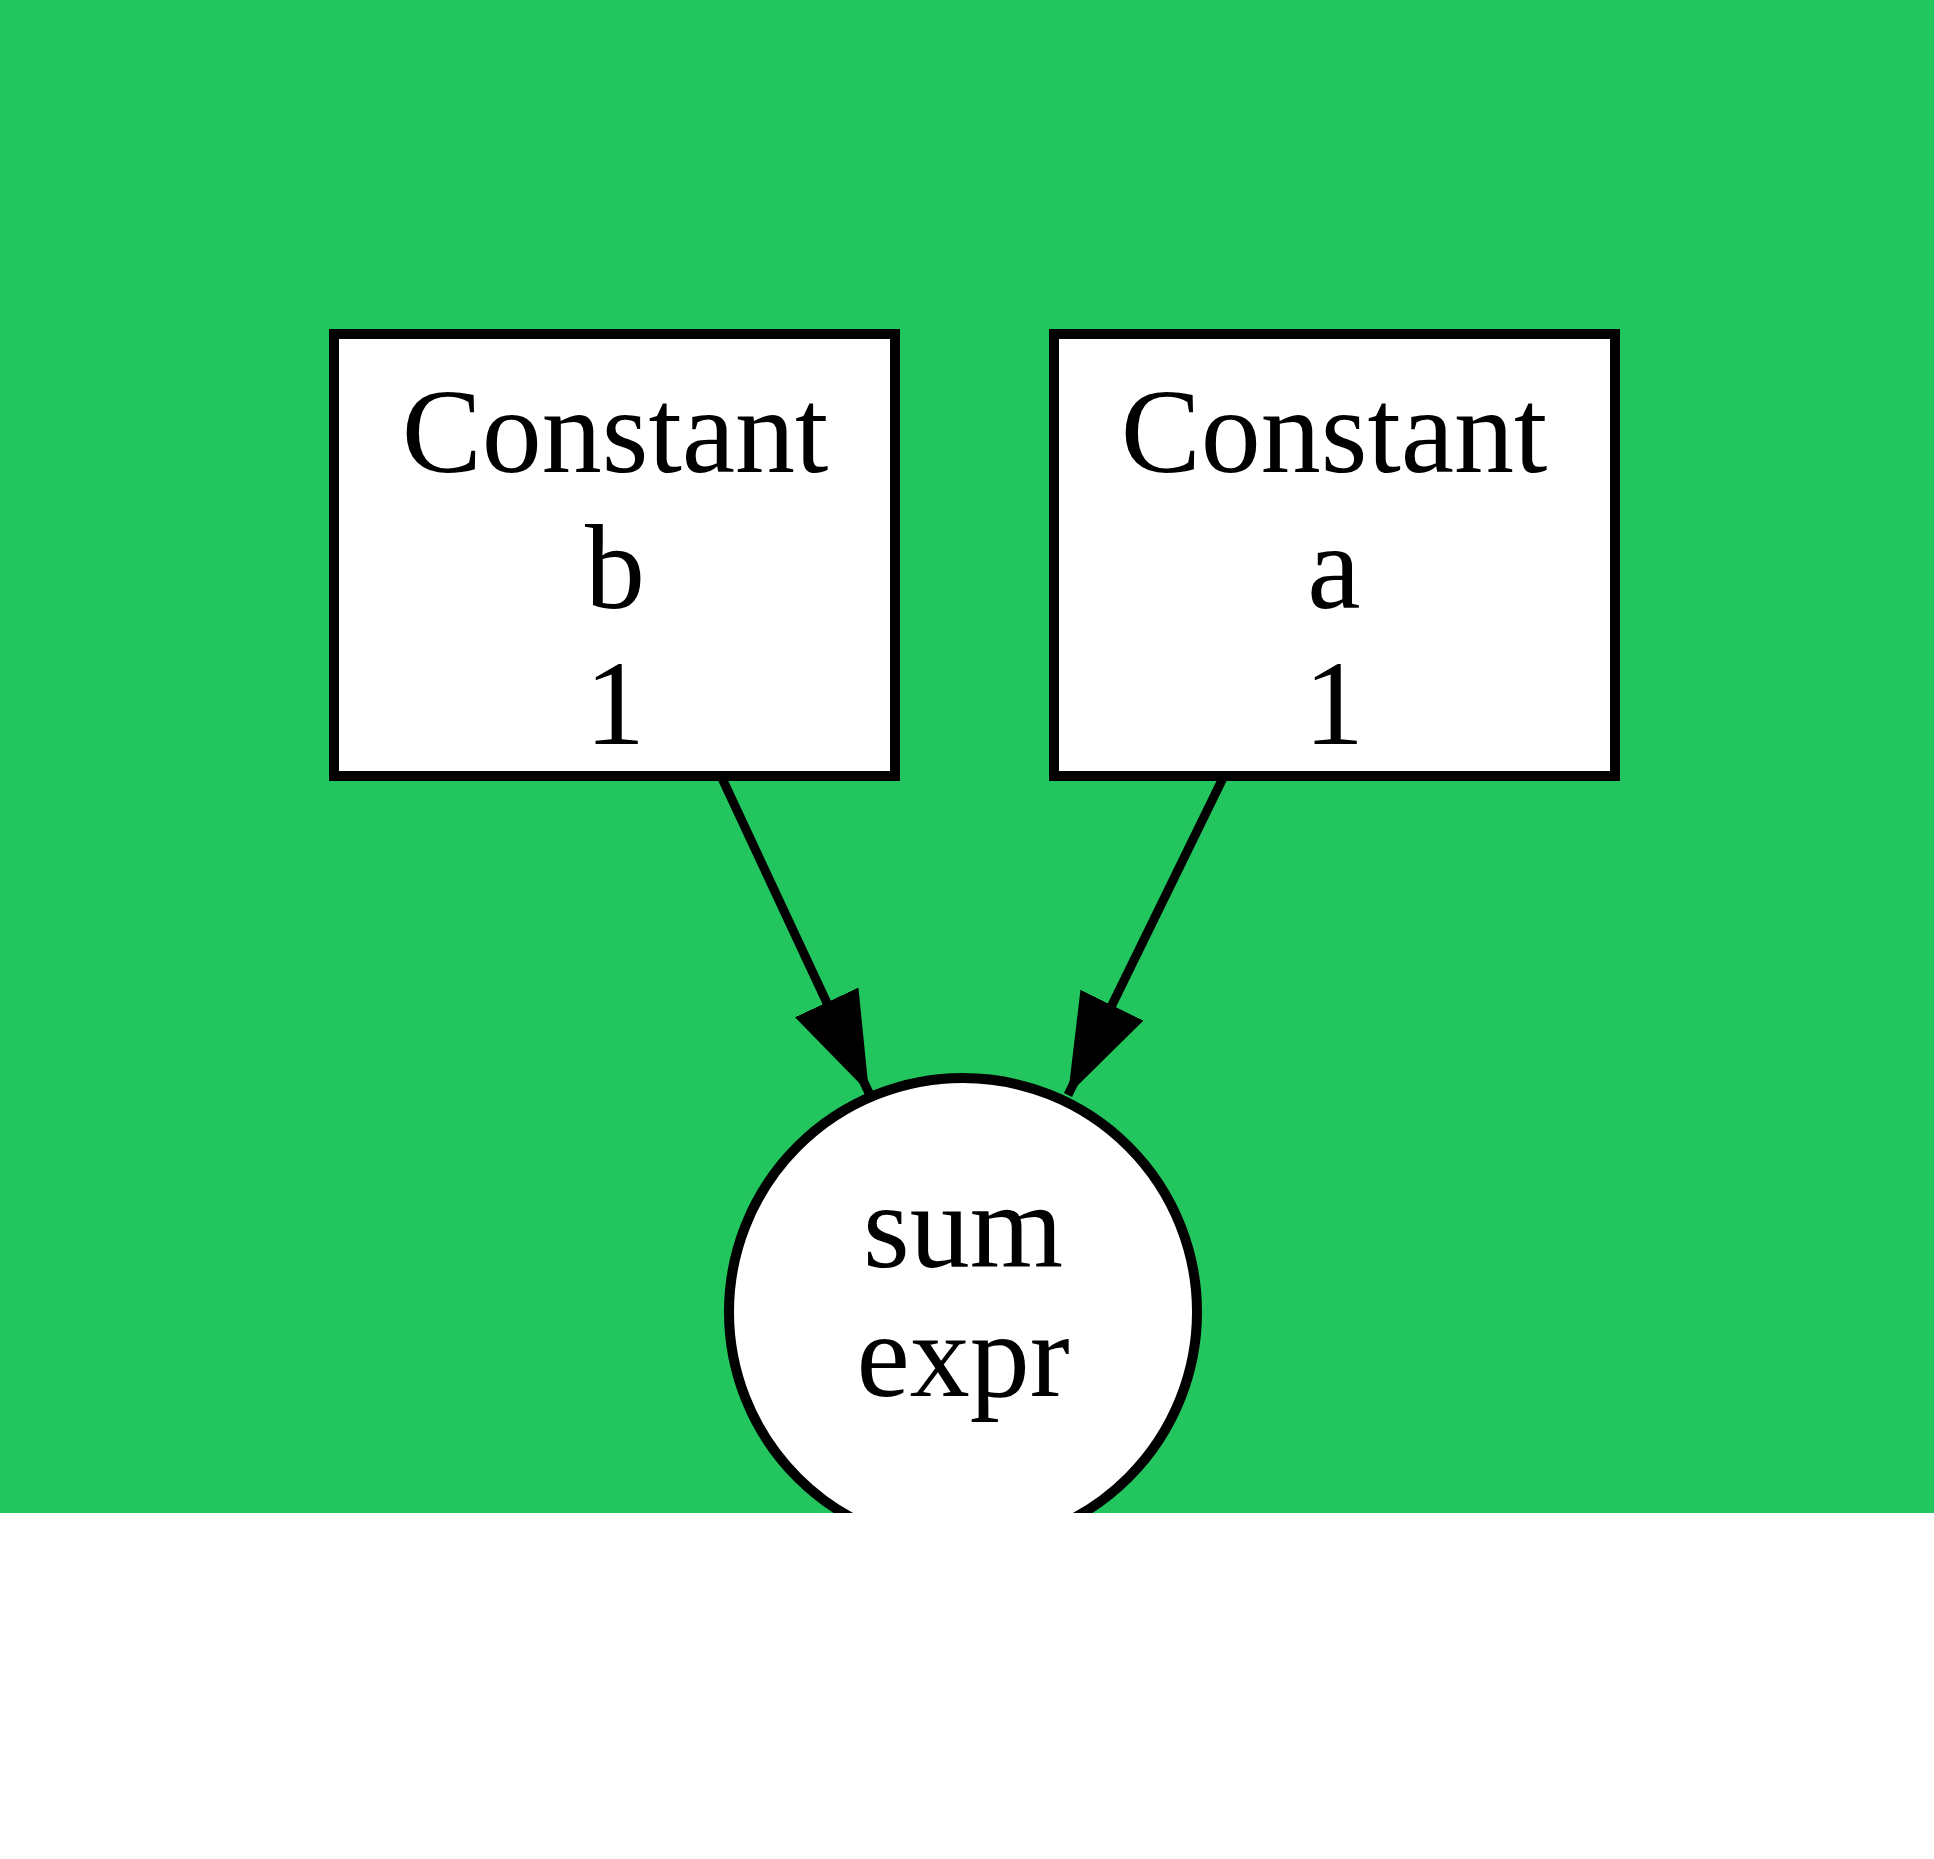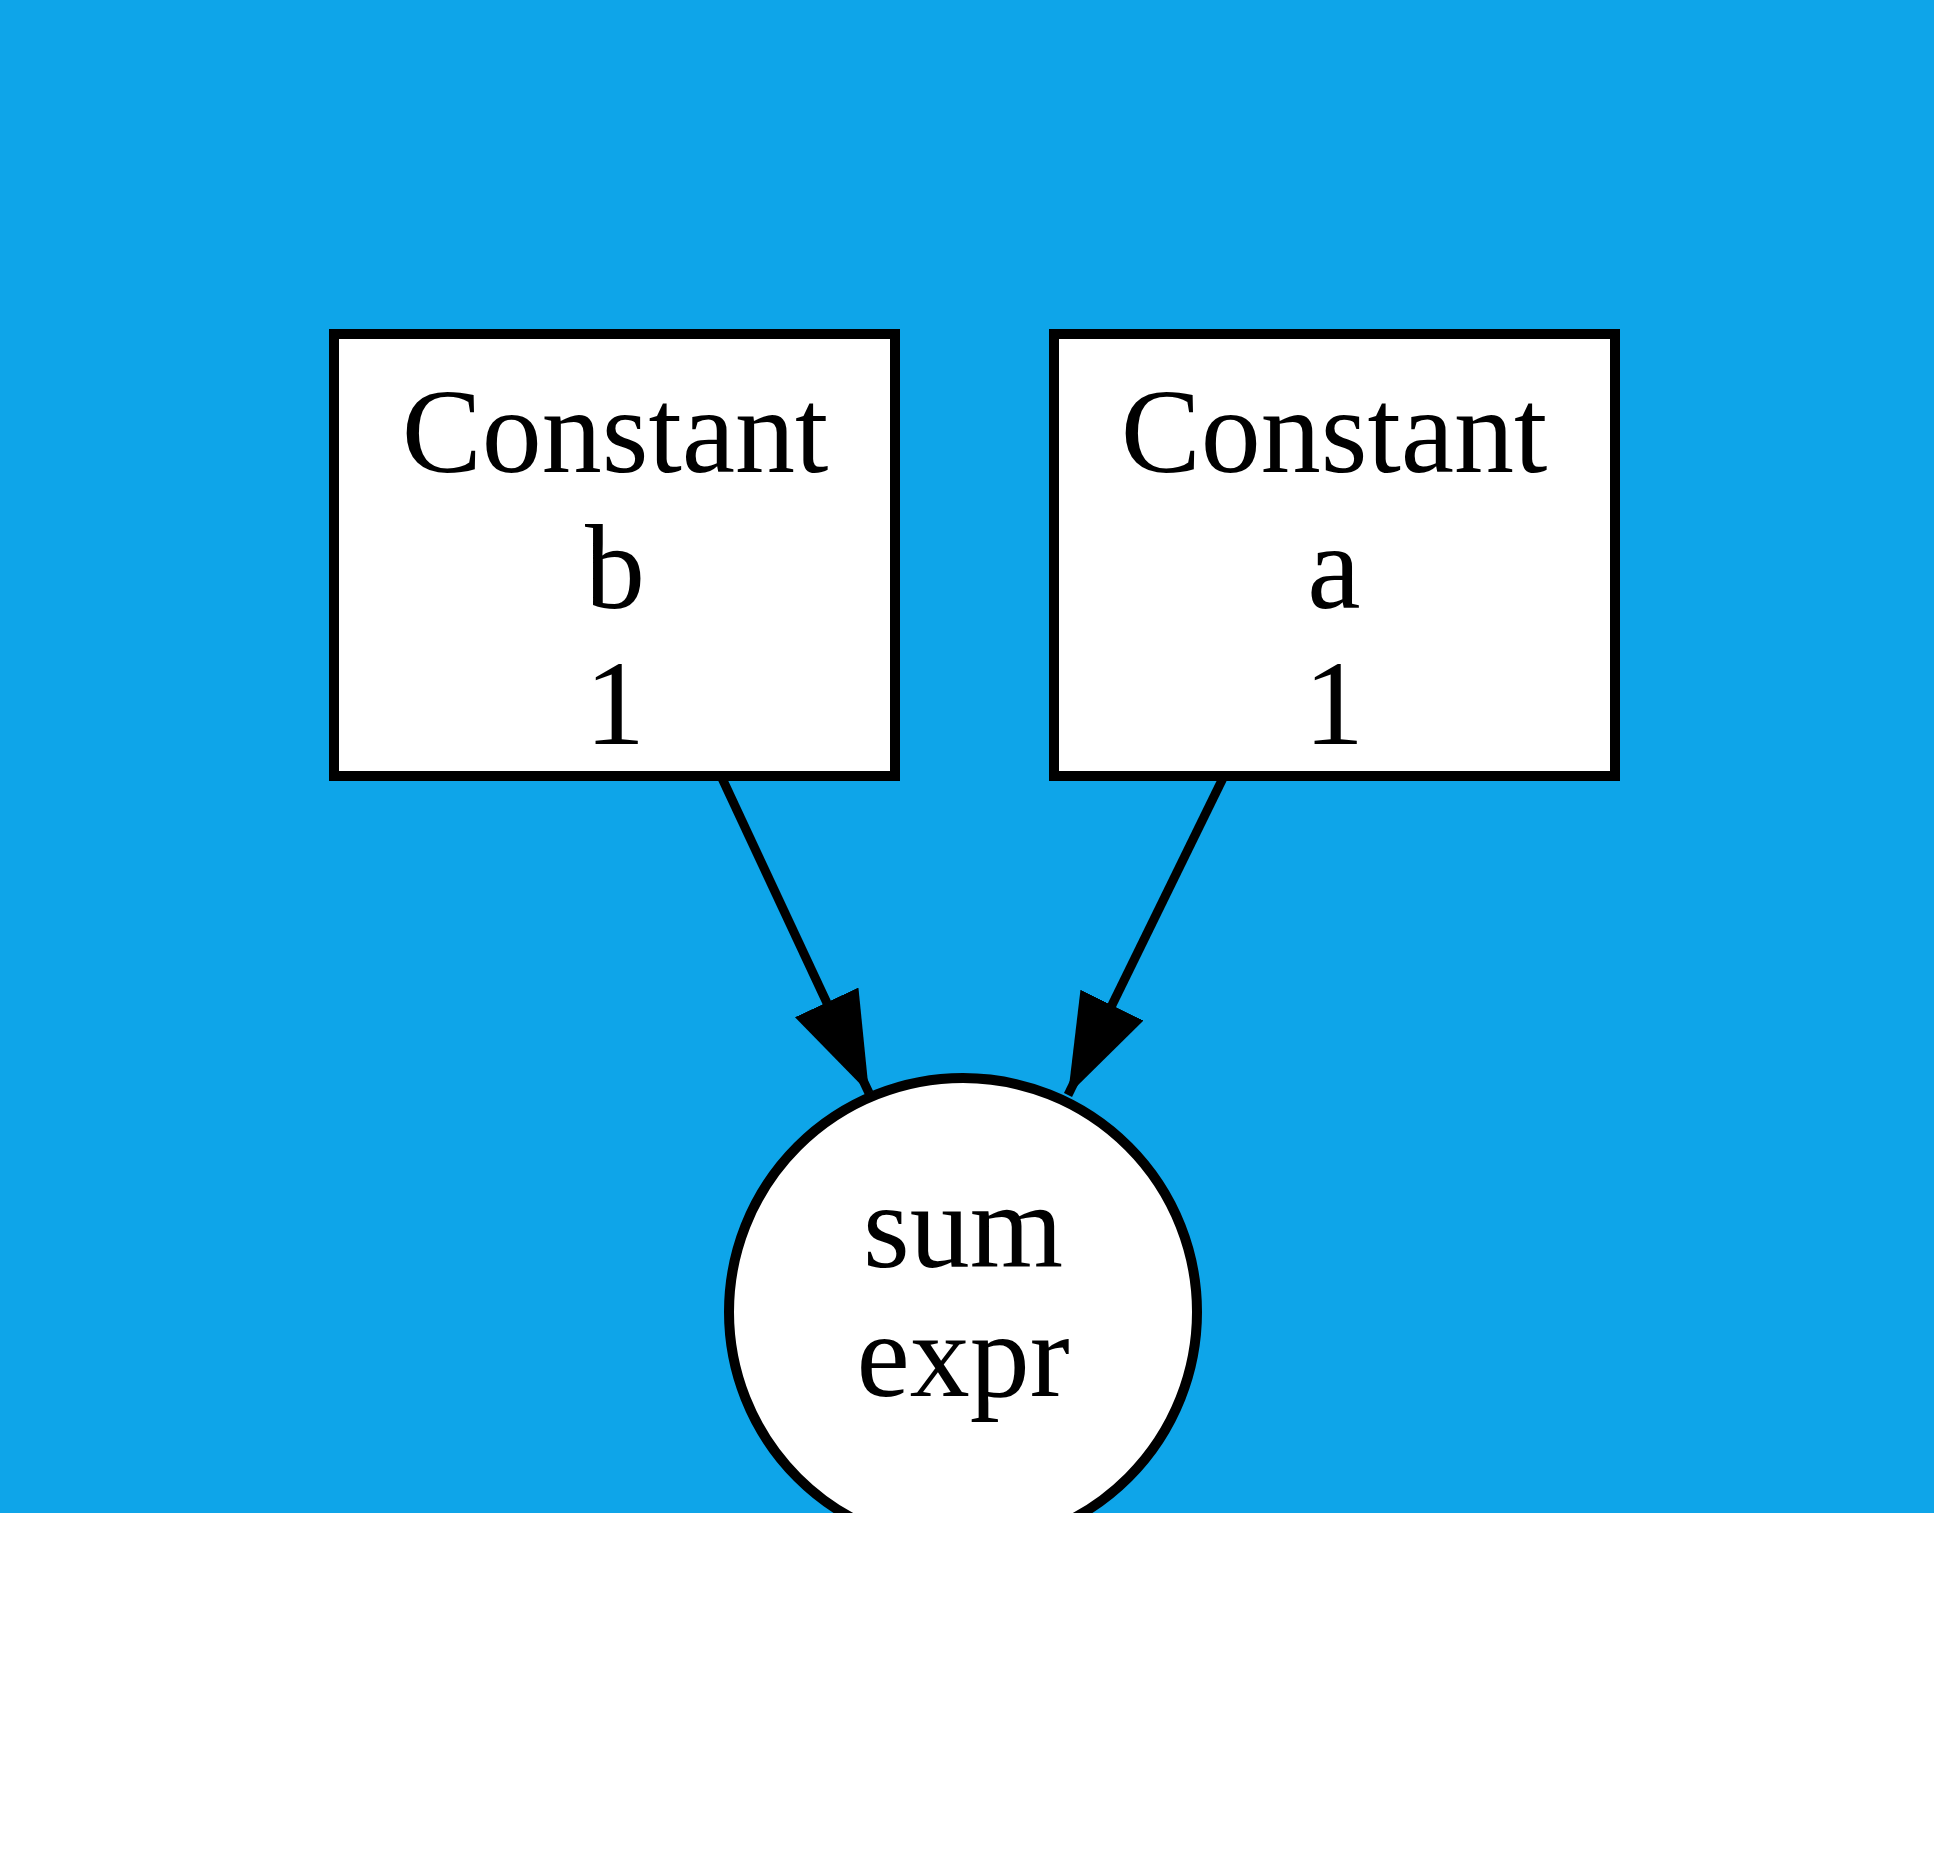--- a/index.html
+++ b/index.html
@@ -4,21 +4,21 @@
 <style>
   html, body {
     margin: 0;
     padding: 0;
     background: #ffffff;
   }
   .canvas {
     position: relative;
     width: 1934px;
     height: 1513px;
-    background: #0ea5e9;
+    background: #22c55e;
     overflow: hidden;
   }
   svg.graph {
     position: absolute;
     left: 0;
     top: 0;
     width: 1934px;
     height: 1859px;
   }
   .node-shape {

